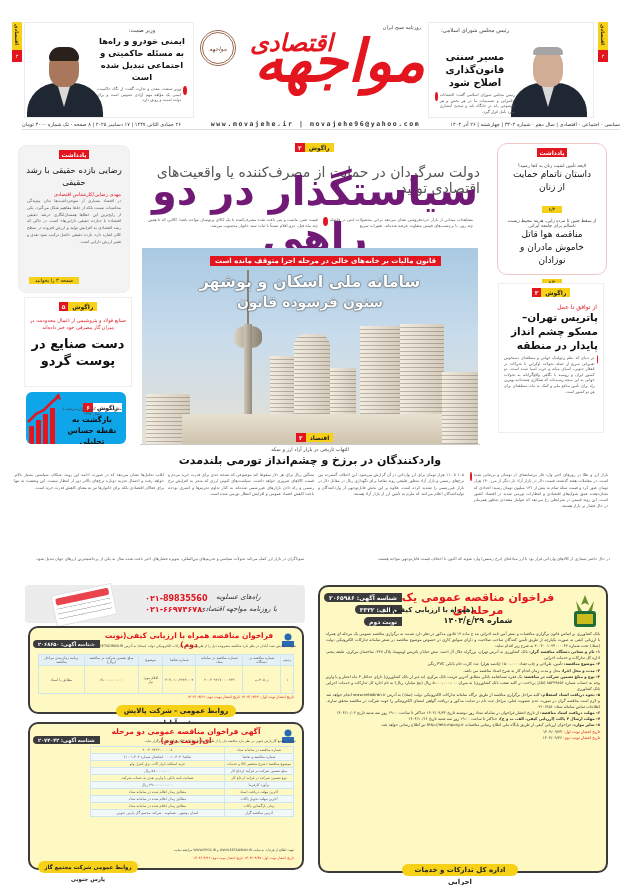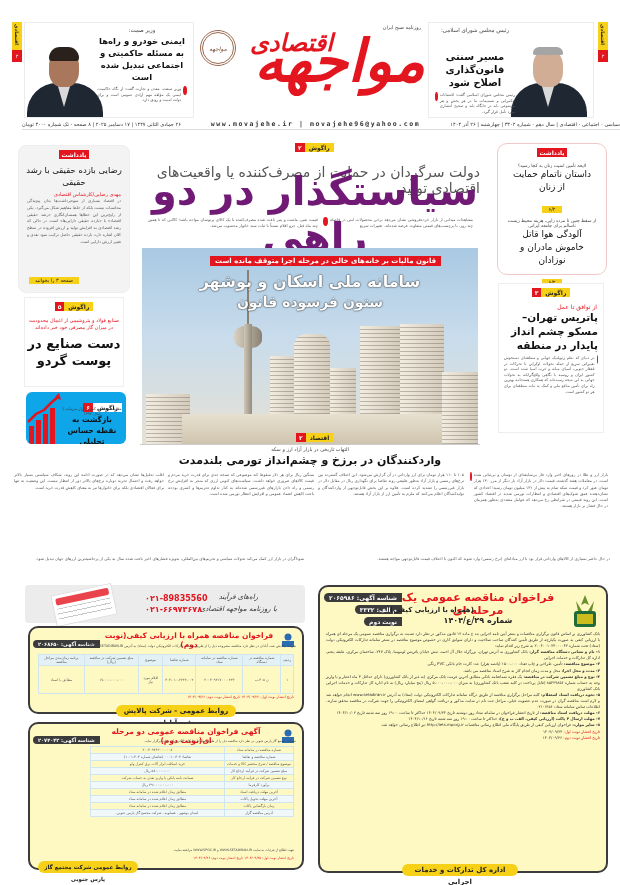--- a/index.html
+++ b/index.html
@@ -56,21 +56,21 @@
   .tower-shaft { position: absolute; bottom: 0; left: 102px; width: 8px; height: 120px; background: linear-gradient(to right,#cfc7b8,#958b7d); }
   .tower-pod { position: absolute; left: 92px; top: 78px; width: 28px; height: 22px; border-radius: 40%; background: linear-gradient(to right,#d9d2c2,#8a8172); }
   .tower-spire { position: absolute; left: 105px; top: 22px; width: 2px; height: 60px; background: #8a8172; }
   #photo-kicker { position: absolute; top: 8px; left: 68px; background: #e3151f; color: #fff; font-size: 7px; padding: 1px 5px; font-weight: bold; }
   #photo-title1 { position: absolute; top: 24px; left: 0; width: 336px; text-align: center; color: #fff; font-size: 16px; font-weight: bold; text-shadow: 0 0 2px #333, 0 0 1px #333; }
   #photo-title2 { position: absolute; top: 46px; left: 0; width: 336px; text-align: center; color: #fff; font-size: 14px; font-weight: bold; text-shadow: 0 0 2px #333, 0 0 1px #333; }
   #photo-tag { position: absolute; bottom: 2px; left: 154px; }
 
   
   #lc1 { left: 18px; top: 145px; width: 112px; height: 148px; border: 1px solid #eee; border-radius: 8px; background: #f3f3f3; }
-  #lc2 { left: 24px; top: 297px; width: 100px; height: 90px; background: #fff; border: 1px solid #eee; }
+  #lc2 { left: 24px; top: 297px; width: 108px; height: 90px; background: #fff; border: 1px solid #eee; }
   #lc3 { left: 26px; top: 392px; width: 100px; height: 52px; background: #0ea5e9; border-radius: 6px; overflow: hidden; }
 
   
   #rc1 { left: 497px; top: 143px; width: 110px; height: 132px; border: 1px solid #f0c8c8; border-radius: 10px; background: #fff; }
   #rc2 { left: 498px; top: 283px; width: 106px; height: 150px; border: 1px solid #eee; background: #fff; }
   .yellow-ref { display: inline-block; background: #f7d117; font-size: 5px; padding: 0 6px; height: 7px; line-height: 7px; }
 
   
   #s2-kicker { left: 140px; top: 446px; width: 340px; text-align: center; font-size: 5px; color: #444; }
   #s2-title { left: 140px; top: 454px; width: 340px; text-align: center; font-size: 11px; font-weight: bold; color: #111; }
@@ -151,21 +151,21 @@
 </div>
 
 <div id="rc1" class="abs">
   <div style="text-align:center;margin-top:-4px;"><span class="tag">
         <span class="tag-num">یادداشت</span>
       </span></div>
   <div class="card-kicker" style="font-size:4.5px;margin-top:4px;">لایحه تأمین امنیت زنان به کجا رسید؟</div>
   <div class="card-title" style="font-size:9px;line-height:13px;font-weight:normal;padding:0 14px;">داستان ناتمام حمایت از زنان</div>
   <div style="text-align:center;margin-top:2px;"><span class="yellow-ref">۶/۲</span></div>
   <div class="card-kicker" style="font-size:4.5px;margin-top:3px;padding:0 6px;">از سقط جنین تا مرده زایی، هزینه محیط زیست ناسالم برای جامعه ایرانی</div>
-  <div class="card-title" style="font-size:9px;line-height:13px;font-weight:normal;padding:0 12px;">آلودگی هوا قاتل خاموش مادران و نوزادان</div>
+  <div class="card-title" style="font-size:9px;line-height:13px;font-weight:normal;padding:0 12px;">مناقصه هوا قاتل خاموش مادران و نوزادان</div>
   <div style="text-align:center;margin-top:2px;"><span class="yellow-ref">۶/۲</span></div>
 </div>
 
 <div id="rc2" class="abs">
   <div style="text-align:center;margin-top:-4px;"><span class="tag">
         <span class="tag-label">راگوش</span>
         <span class="tag-num">۳</span>
       </span></div>
   <div class="red" style="font-size:6px;margin:4px 6px 0 0;">از توافق تا عمل</div>
   <div class="card-title" style="font-size:10.5px;line-height:14px;text-align:right;padding:0 5px;">پاتریس تهران–مسکو چشم انداز پایدار در منطقه</div>
@@ -253,21 +253,21 @@
   <span class="logo-dot"></span>
 </div>
 <div class="col tiny" style="left:318px;width:146px;font-size:4px;line-height:6.3px;">۱۰۵ تا ۱۱۰ هزار تومان برای ارز وارداتی در آن گزارش می‌شود. این اختلاف گسترده بین نرخ‌های رسمی و بازار آزاد به‌طور طبیعی روند تقاضا برای نگهداری ریال در مقابل دلار در بازار غیررسمی را تشدید کرده است. علاوه بر این بخش قابل‌توجهی از واردکنندگان و تولیدکنندگان اعلام می‌کنند که ملزم به تأمین ارز از بازار آزاد هستند.</div>
 <div class="col tiny" style="left:168px;width:146px;font-size:4px;line-height:6.3px;">سنگین ریال برای هر دلار سقوط کند موضوعی که نسخه جدی برای قدرت خرید مردم و قیمت کالاهای ضروری خواهد داشت. سیاست‌های کنونی ارزی که منجر به افزایش نرخ رسمی و راه دادن بازارهای غیررسمی شده‌اند به کنار تداوم تحریم‌ها و کسری بودجه باعث کاهش اعتماد عمومی و افزایش انتظار تورمی شده است.</div>
 <div class="col tiny" style="left:14px;width:150px;font-size:4px;line-height:6.3px;">اغلب تحلیل‌ها نشان می‌دهد که در صورت ادامه این روند، شکاف سیاستی بسیار بالاتر خواهد رفت و احتمال تجربه دوباره نرخ‌های بالاتر دور از انتظار نیست. این وضعیت نه تنها برای فعالان اقتصادی بلکه برای خانوارها نیز به معنای کاهش قدرت خرید است.</div>
 <div class="abs tiny" style="left:320px;top:556px;width:290px;font-size:4px;line-height:6.3px;">در حال حاضر بسیاری از کالاهای وارداتی قرار بود با ارز مبادله‌ای (نرخ رسمی) وارد شوند که اکنون با اختلاف قیمت قابل‌توجهی مواجه هستند.</div>
 <div class="abs tiny" style="left:14px;top:556px;width:290px;font-size:4px;line-height:6.3px;">سوداگران در بازار ارز کمک می‌کند تحولات سیاسی و تحریم‌های بین‌المللی، به‌ویژه فشارهای اخیر باعث شده سال به یکی از پرحاشیه‌ترین ارزهای جهان تبدیل شود.</div>
 
 <div id="contact" class="abs">
   <div style="position:absolute;right:28px;top:6px;text-align:center;font-family:'DejaVu Serif',serif;font-style:italic;font-size:7px;line-height:12px;color:#333;">
-    <div>راه‌های فرآیند</div>
+    <div>راه‌های عسلویه</div>
     <div>با روزنامه مواجهه اقتصادی</div>
   </div>
   <div style="position:absolute;left:120px;top:8px;direction:ltr;color:#e3151f;font-size:8px;font-weight:bold;line-height:11px;letter-spacing:0.5px;">
     <div>۰۲۱-89835560</div>
     <div>۰۲۱-۶۶۹۷۳۶۷۸</div>
   </div>
   <div style="position:absolute;left:28px;top:4px;width:62px;height:32px;background:#fff;transform:rotate(-12deg);border:1px solid #ddd;">
     <div style="height:7px;margin:3px;background:#e3151f;opacity:0.8;border-radius:2px;"></div>
     <div class="lines" style="height:14px;margin:0 3px;"></div>
   </div>

